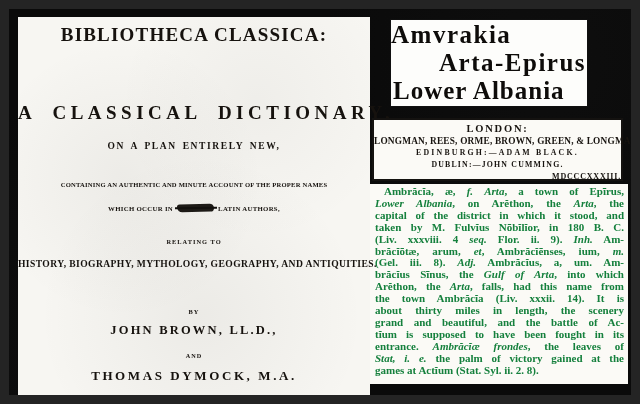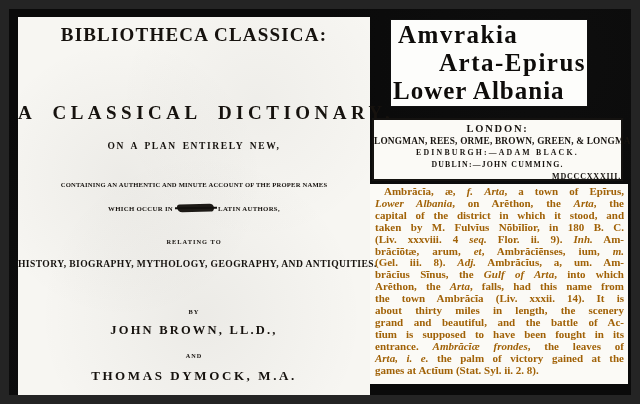--- a/index.html
+++ b/index.html
@@ -70,21 +70,21 @@
     box-sizing: border-box;
     color: #0e0c0a;
     z-index: 2;
     overflow: hidden;
     padding-top: 1px;
   }
   .caption-line {
     font-size: 25px; font-weight: bold; line-height: 28px;
     letter-spacing: 1.5px; white-space: nowrap;
   }
-  .caption-line:nth-child(1) { padding-left: 7px; }
+  .caption-line:nth-child(1) { }
   .caption-line:nth-child(2) { padding-left: 48px; }
   .caption-line:nth-child(3) { padding-left: 2px; letter-spacing: 1px; }
 
   
   .imprint-box {
     position: absolute;
     left: 372px; top: 118px; width: 251px; height: 63px;
     background: #fbfaf6;
     border: 2px solid #141210;
     box-sizing: border-box;
@@ -97,21 +97,21 @@
   .im-pub   { margin-top: 2px;  font-size: 9.3px;  letter-spacing: 0.2px; }
   .im-edin  { margin-top: 2px;  font-size: 7.8px;  letter-spacing: 2.2px; }
   .im-dub   { margin-top: 2.5px;font-size: 7.8px;  letter-spacing: 1.2px; }
   .im-year  { margin-top: 3px;  font-size: 8px;    letter-spacing: 0.8px; text-align: right; }
 
   
   .entry-box {
     position: absolute;
     left: 370px; top: 184px; width: 258px; height: 200px;
     background: #fbfaf6;
-    color: #a16207;
+    color: #15803d;
     box-sizing: border-box;
     padding: 2px 4px 0 5px;
     z-index: 1;
     overflow: hidden;
   }
   .entry-line {
     font-size: 11px; font-weight: bold; line-height: 11.9px;
     text-align: justify;
     text-align-last: justify;
     -moz-text-align-last: justify;
@@ -172,19 +172,19 @@
       <div class="entry-line">(Liv. xxxviii. 4 <i>seq.</i> Flor. ii. 9). <i>Inh.</i> Am-</div>
       <div class="entry-line">brăcĭōtæ, arum, <i>et</i>, Ambrăcĭēnses, ium, <i>m.</i></div>
       <div class="entry-line">(Gel. iii. 8). <i>Adj.</i> Ambrăcĭus, a, um. Am-</div>
       <div class="entry-line">brăcĭus Sīnus, the <i>Gulf of Arta</i>, into which</div>
       <div class="entry-line">Arĕthon, the <i>Arta</i>, falls, had this name from</div>
       <div class="entry-line">the town Ambrăcĭa (Liv. xxxii. 14). It is</div>
       <div class="entry-line">about thirty miles in length, the scenery</div>
       <div class="entry-line">grand and beautiful, and the battle of Ac-</div>
       <div class="entry-line">tĭum is supposed to have been fought in its</div>
       <div class="entry-line">entrance. <i>Ambrăcĭæ frondes</i>, the leaves of</div>
-      <div class="entry-line"><i>Arta, i. e.</i> the palm of victory gained at the</div>
+      <div class="entry-line"><i>Stat, i. e.</i> the palm of victory gained at the</div>
       <div class="entry-line">games at Actĭum (Stat. Syl. ii. 2. 8).</div>
     </div>
   <div class="remnant" style="position:absolute; left:376px; right:14px; bottom:20px; width:244px; top:379px; height:3px;"></div>
 
   <div class="frame"></div>
 </div>
 
 </body></html>

